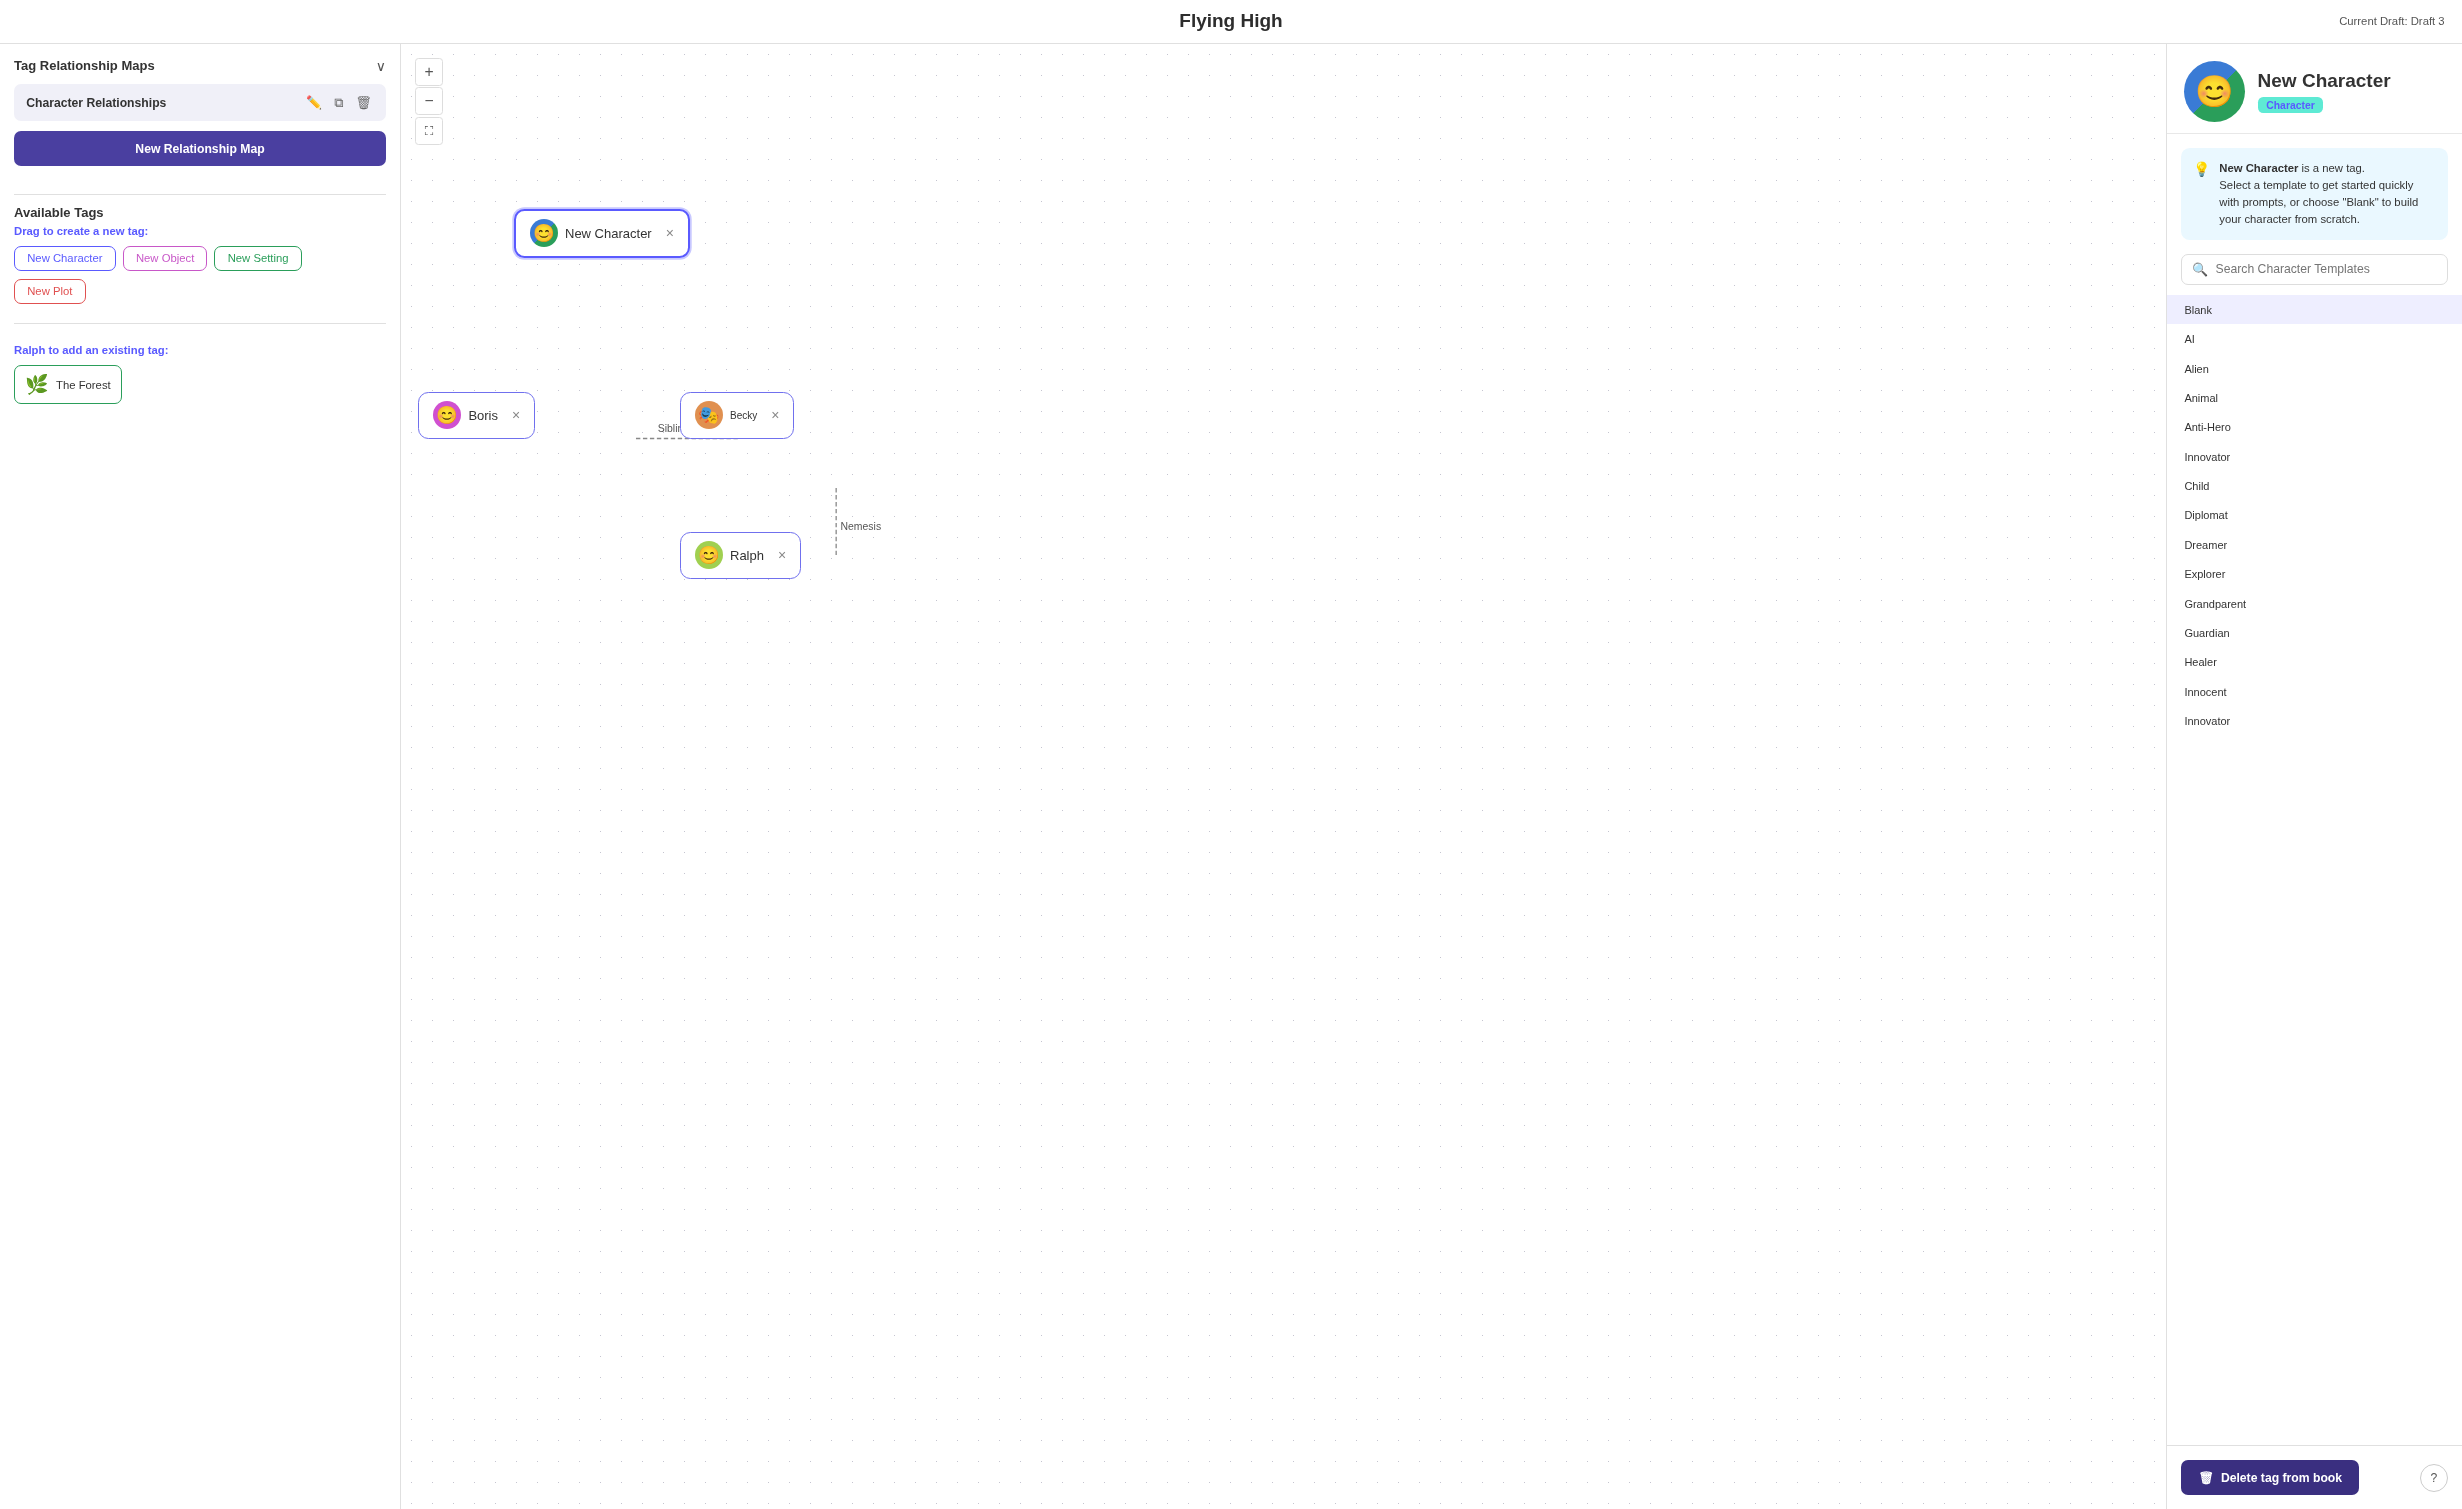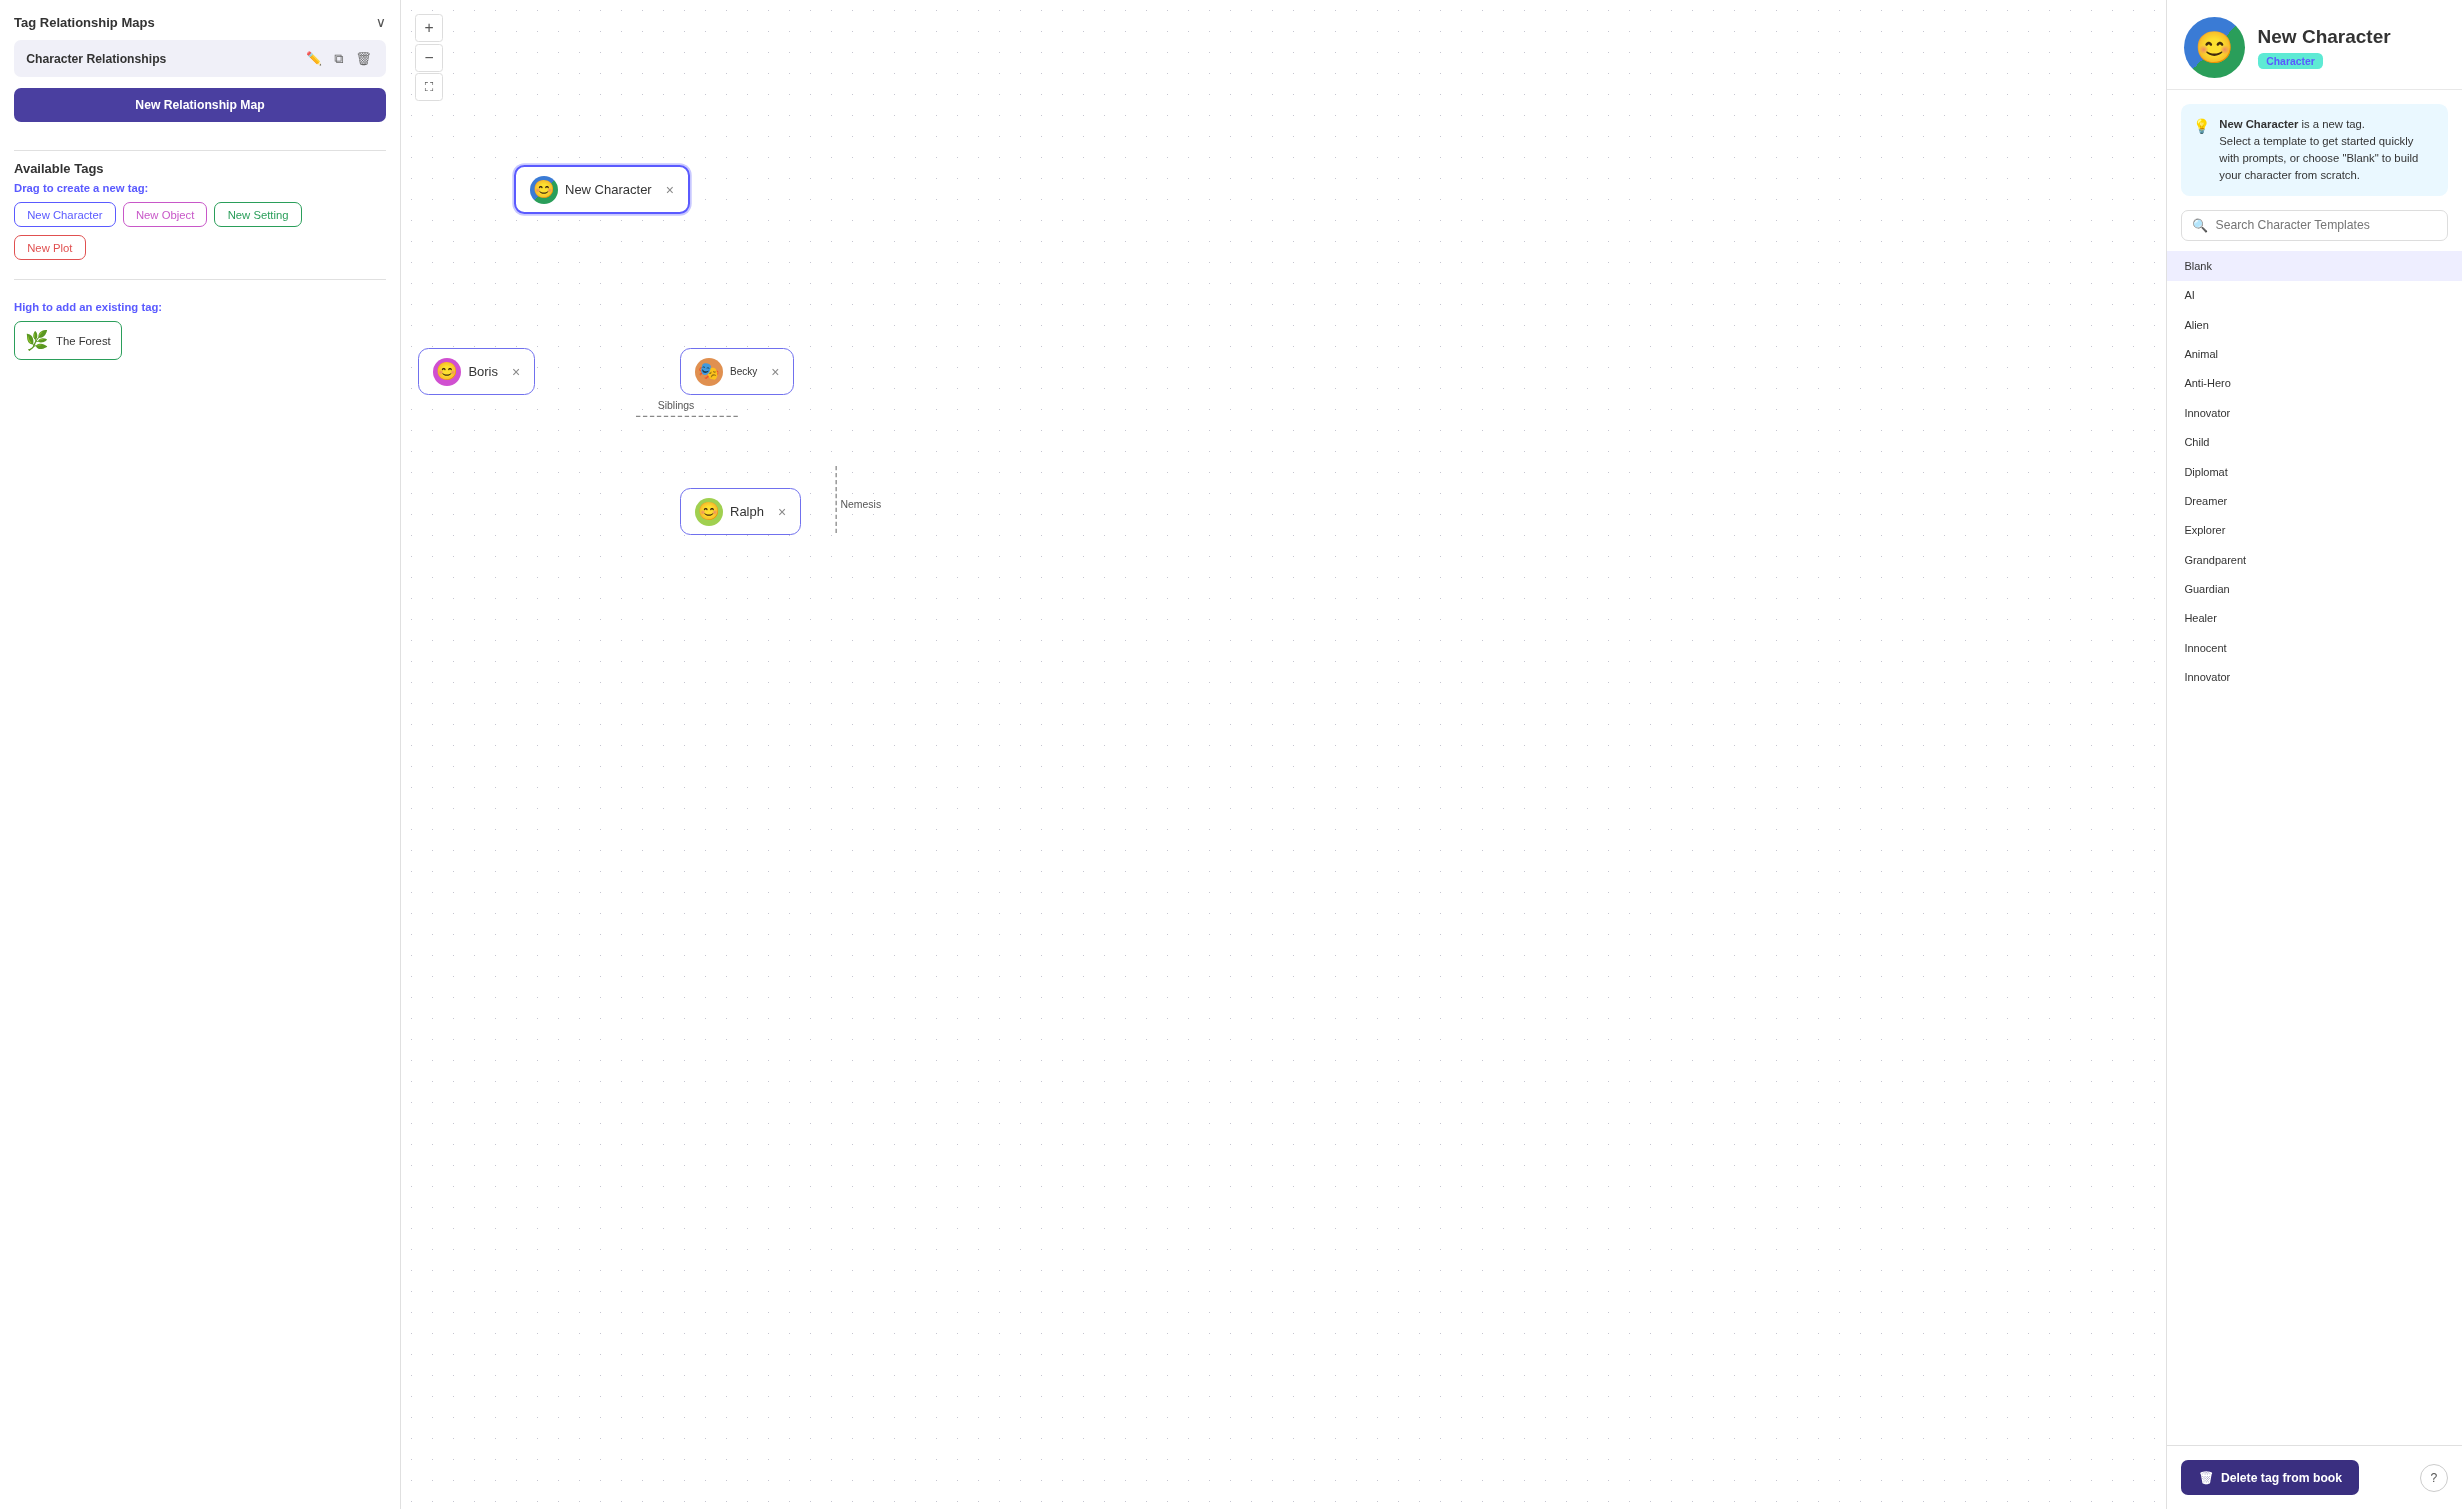--- a/index.html
+++ b/index.html
@@ -84,20 +84,24 @@
     .help-btn { width: 28px; height: 28px; border-radius: 50%; border: 0.9px solid #ccc; background: white; font-size: 12.2px; cursor: pointer; display: flex; align-items: center; justify-content: center; color: #555; }
 
     
     .canvas-svg { position: absolute; top: 0; left: 0; width: 100%; height: 100%; pointer-events: none; }
   </style>
 </head>
 <body>
 
 <div class="app">
 
+  <div class="header">
+    <span class="header-title">Flying High</span>
+    <span class="header-draft">Current Draft: Draft 3</span>
+  </div>
 
   <div class="main-layout">
 
     <div class="sidebar">
       <div class="sidebar-section-header">
         <span class="sidebar-section-title">Tag Relationship Maps</span>
         <span class="chevron-icon">∨</span>
       </div>
 
       <div class="map-item">
@@ -121,21 +125,21 @@
         <div class="tag-chip object">New Object</div>
         <div class="tag-chip setting">New Setting</div>
       </div>
       <div class="tags-row">
         <div class="tag-chip plot">New Plot</div>
       </div>
 
       <hr class="divider">
 
       <div class="existing-tags-section">
-        <div class="section-subheading">High to add an existing tag:</div>
+        <div class="section-subheading">Ralph to add an existing tag:</div>
         <div class="existing-tag-item">
           <span style="font-size:19px;">🌿</span>
           <span class="existing-tag-label">The Forest</span>
         </div>
       </div>
     </div>
 
     <div class="canvas-area">
       <div class="canvas-controls">
         <button class="canvas-btn">+</button>

